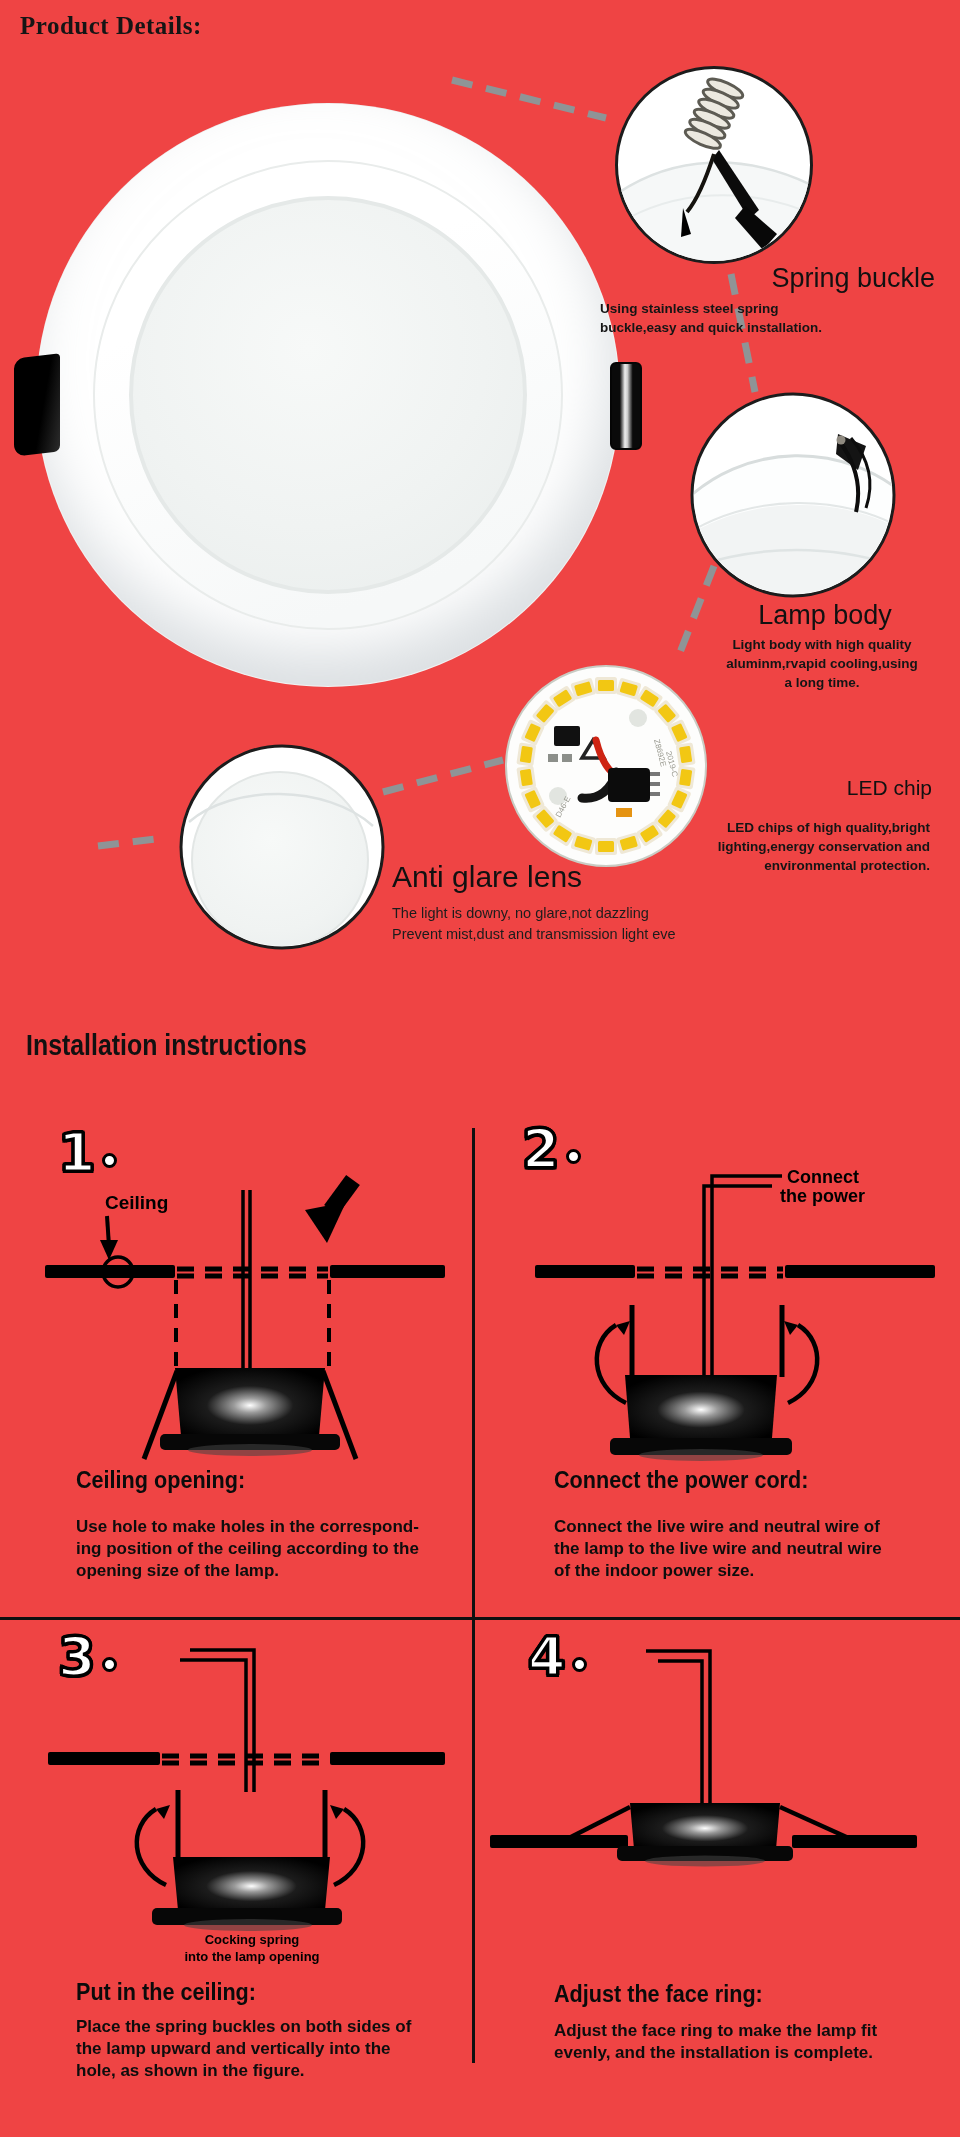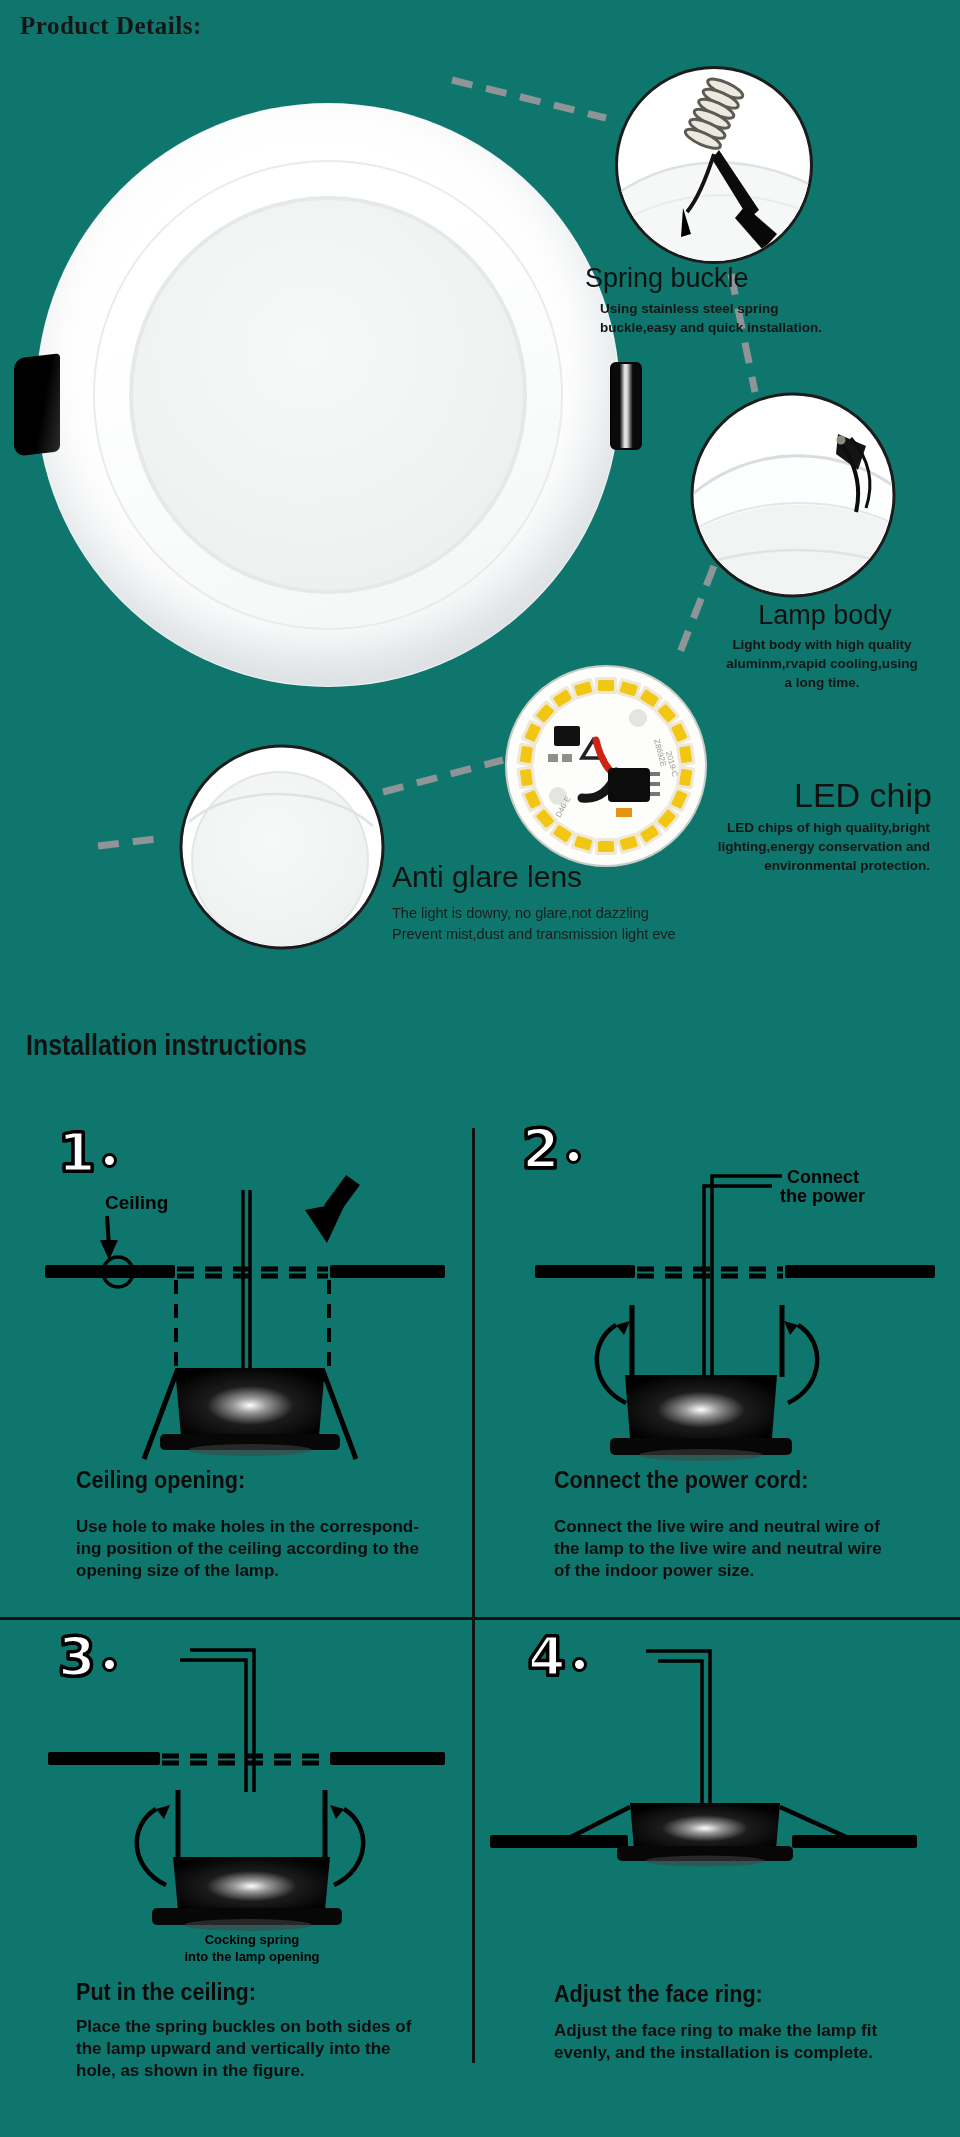--- a/index.html
+++ b/index.html
@@ -1,16 +1,16 @@
 <!DOCTYPE html>
 <html><head>
 <meta charset="utf-8">
 <style>
   html,body{margin:0;padding:0;background:#fff;}
-  #page{position:relative;width:960px;height:2137px;background:#0f766e;overflow:hidden;
+  #page{position:relative;width:960px;height:2137px;background:#ef4444;overflow:hidden;
         font-family:"Liberation Sans",sans-serif;color:#0c0c0c;}
   .abs{position:absolute;}
   .nowrap{white-space:nowrap;}
 
   
   .page-title{left:20px;top:12px;font-family:"Liberation Serif",serif;font-weight:bold;
               font-size:25px;letter-spacing:.5px;color:#151515;}
 
   .photo{left:37px;top:104px;width:582px;height:582px;}
   .pp-outer{position:absolute;inset:0;border-radius:50%;background:#fff;
@@ -92,21 +92,21 @@
         <ellipse cx="100" cy="55" rx="19" ry="6" fill="#ece9e0" stroke="#5d5b53" stroke-width="3"></ellipse>
         <ellipse cx="100" cy="66" rx="19" ry="6" fill="#ece9e0" stroke="#5d5b53" stroke-width="3"></ellipse>
         <ellipse cx="100" cy="77" rx="19" ry="6" fill="#ece9e0" stroke="#5d5b53" stroke-width="3"></ellipse>
       </g>
       <path d="M106,86 L146,146 L136,155 L99,95 Z" fill="#0b0b0b"></path>
       <path d="M101,90 C92,118 84,136 74,148" stroke="#15130f" stroke-width="4" fill="none"></path>
       <path d="M132,142 L164,170 L150,186 L122,154 Z" fill="#080808"></path>
       <path d="M70,144 l8,26 l-10,3 z" fill="#000"></path>
     </g>
   </svg>
-  <div class="abs co-title nowrap" style="left:585px;top:263px;width:350px;text-align:left">Spring buckle</div>
+  <div class="abs co-title nowrap" style="left:585px;top:263px;width:350px;text-align:right">Spring buckle</div>
   <div class="abs co-lines" style="left:600px;top:299px;width:335px;">
     <div>Using stainless steel spring</div>
     <div>buckle,easy and quick installation.</div>
   </div>
 
   <svg class="abs callout-circle" style="left:688px;top:390px" width="210" height="210" viewBox="0 0 210 210">
     <defs>
         <clipPath id="cBody">
           <circle cx="105" cy="105" r="99"></circle>
         </clipPath>
@@ -173,21 +173,21 @@
     <path d="M10,6 C6,24 -8,34 -24,32" stroke="#151515" stroke-width="9" fill="none" stroke-linecap="round"></path>
     <rect x="2" y="2" width="42" height="34" rx="4" fill="#0c0c0c"></rect>
     <rect x="44" y="6" width="10" height="4" fill="#777"></rect>
     <rect x="44" y="16" width="10" height="4" fill="#777"></rect>
     <rect x="44" y="26" width="10" height="4" fill="#777"></rect>
     <rect x="10" y="42" width="16" height="9" fill="#e59312"></rect>
     <text x="48" y="-26" transform="rotate(75 48 -26)" font-size="8" fill="#9a9a90">Z8692E</text>
     <text x="60" y="-14" transform="rotate(75 60 -14)" font-size="8" fill="#9a9a90">2019-C</text>
     <text x="-46" y="52" transform="rotate(-62 -46 52)" font-size="8" fill="#9a9a90">D46-E</text>
   </svg>
-  <div class="abs co-title nowrap" style="left:630px;top:776px;width:302px;text-align:right;font-size:34px">LED chip</div>
+  <div class="abs co-title nowrap" style="left:630px;top:776px;width:302px;text-align:right;font-size:21px">LED chip</div>
   <div class="abs co-lines" style="left:620px;top:818px;width:310px;text-align:right">
     <div>LED chips of high quality,bright</div>
     <div>lighting,energy conservation and</div>
     <div>environmental protection.</div>
   </div>
 
   <svg class="abs callout-circle" style="left:177px;top:742px" width="210" height="210" viewBox="0 0 210 210">
     <defs>
       <clipPath id="cGlare">
           <circle cx="105" cy="105" r="99"></circle>

